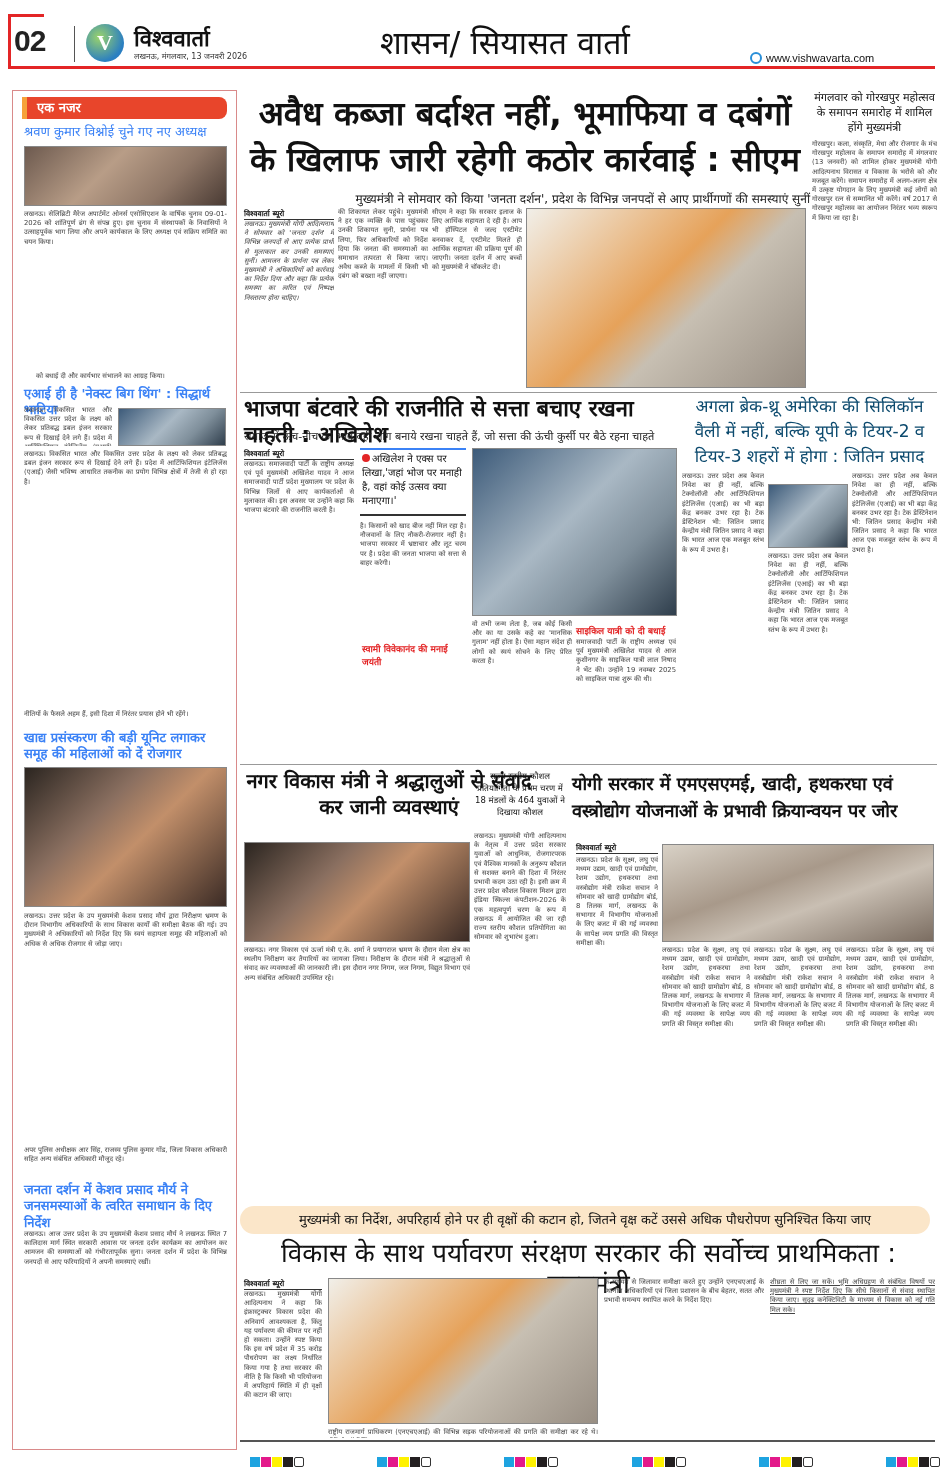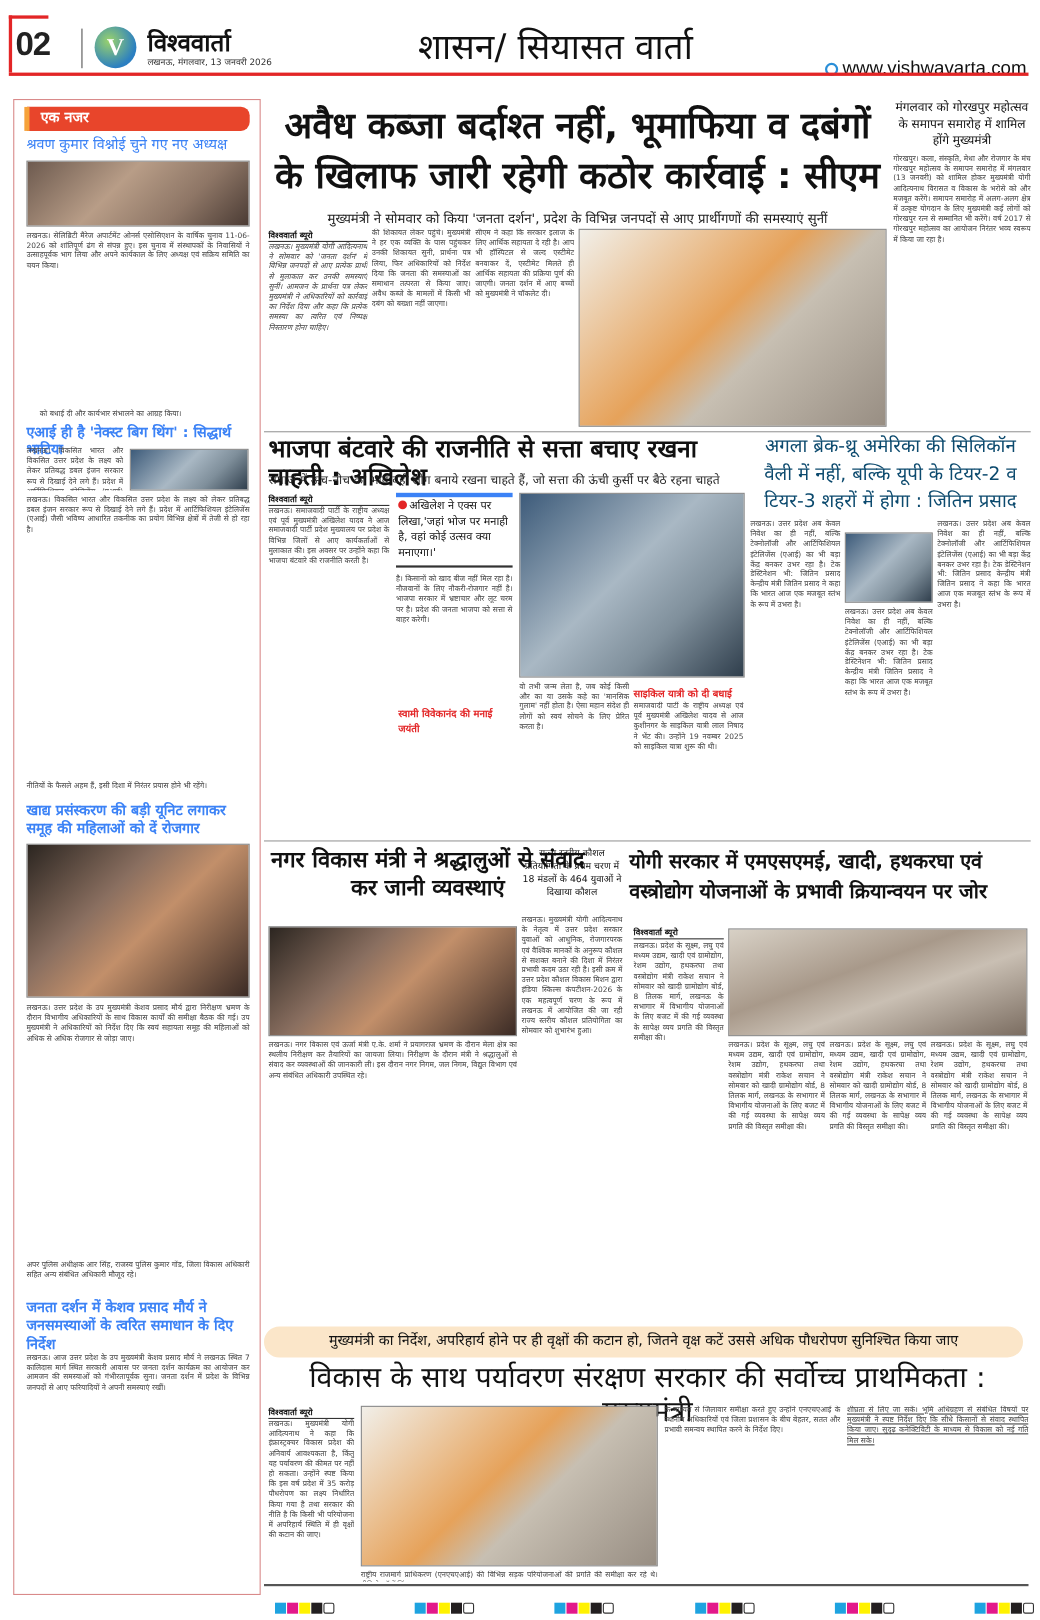--- a/index.html
+++ b/index.html
@@ -7,39 +7,39 @@
   .abs { position: absolute; }
   .hdr-red { left: 8px; top: 14px; width: 36px; height: 3px; background: #e32526; }
   .hdr-redv { left: 8px; top: 14px; width: 3px; height: 52px; background: #e32526; }
   .hdr-line { left: 8px; top: 66px; width: 927px; height: 3px; background: #e32526; }
   .pageno { left: 14px; top: 24px; font-size: 30px; font-family: "Liberation Sans", sans-serif; font-weight: bold; color: #222; letter-spacing: -1px; }
   .vsep { left: 74px; top: 26px; width: 1px; height: 36px; background: #555; }
   .logo { left: 86px; top: 24px; width: 38px; height: 38px; border-radius: 50%; background: radial-gradient(circle at 35% 35%, #9bd36b, #2b7fc1 70%); color: #fff; font-weight: bold; font-size: 22px; text-align: center; line-height: 38px; font-family: "Liberation Serif", serif; }
   .brand { left: 134px; top: 22px; font-size: 22px; font-weight: bold; color: #111; }
   .dateline { left: 134px; top: 50px; font-size: 8px; color: #333; }
   .section-title { left: 380px; top: 20px; font-size: 32px; color: #111; }
-  .web { left: 750px; top: 52px; font-size: 17px; font-family: "Liberation Sans", sans-serif; color: #111; }
+  .web { left: 750px; top: 52px; font-size: 11px; font-family: "Liberation Sans", sans-serif; color: #111; }
   .web-icon { display: inline-block; width: 12px; height: 12px; border-radius: 50%; border: 2px solid #2a8fd8; vertical-align: -2px; margin-right: 4px; }
 
   .leftbox { left: 12px; top: 90px; width: 225px; height: 1360px; border: 1.5px solid #d98a8a; }
   .eknazar { left: 22px; top: 97px; width: 205px; height: 22px; background: #e8452b; border-radius: 0 8px 8px 0; border-left: 5px solid #f6a23a; color: #fff; font-weight: bold; font-size: 13px; padding-left: 10px; line-height: 22px; }
   .lh { font-size: 13px; color: #3b82f6; line-height: 1.25; }
   .body-text { font-size: 6.8px; line-height: 9.2px; color: #444; text-align: justify; overflow: hidden; }
   .photo { background: linear-gradient(135deg,#6d5a4f,#b89d87 40%,#8e7666 70%,#4a3b34); border: 1px solid #888; }
   .photo.blue { background: linear-gradient(135deg,#3d5b7a,#a9b8c4 45%,#7f8f9b 70%,#2f3e4c); }
   .photo.night { background: linear-gradient(135deg,#2b2520,#8a6f60 35%,#c28f6a 55%,#3b2b25); }
   .photo.room { background: linear-gradient(160deg,#d8d1c6,#a8998a 40%,#c9bfb3 60%,#7b6d61); }
   .photo.orange { background: linear-gradient(135deg,#f1efe9,#e6a25a 45%,#c7bfb2 60%,#988e83); }
 
   .h1 { font-size: 33px; font-weight: bold; color: #111; text-align: center; line-height: 1.2; font-family: "DejaVu Sans", sans-serif; }
   .h2 { font-size: 22px; font-weight: bold; color: #111; line-height: 1.2; }
-  .sub { font-size: 12px; color: #222; text-align: center; }
+  .sub { font-size: 12px; color: #222; text-align: right; }
   .byline { font-size: 7.5px; font-weight: bold; color: #111; border-bottom: 1px solid #333; padding-bottom: 1px; }
   .hr { height: 1px; background: #999; }
-  .quote-box { border-top: 4px solid #3b82f6; border-bottom: 2px solid #333; font-size: 10px; line-height: 14px; color: #111; padding: 2px; }
+  .quote-box { border-top: 2px solid #3b82f6; border-bottom: 2px solid #333; font-size: 10px; line-height: 14px; color: #111; padding: 2px; }
   .red-bullet { display: inline-block; width: 8px; height: 8px; border-radius: 50%; background: #e32526; margin-right: 2px; }
   .redhead { font-size: 9px; color: #e32526; font-weight: bold; }
   .banner { left: 240px; top: 1206px; width: 690px; height: 28px; background: #fbe6c9; border-radius: 14px; font-size: 13px; color: #111; text-align: center; line-height: 28px; }
   .cmyk { top: 1452px; height: 10px; }
   .sw { display: inline-block; width: 10px; height: 10px; margin-right: 1px; }
   .reg { display: inline-block; width: 10px; height: 10px; border: 1px solid #333; border-radius: 2px; position: relative; }
   .bottom-rule { left: 240px; top: 1440px; width: 695px; height: 2px; background: #555; }
 </style>
 </head>
 <body>
@@ -53,21 +53,21 @@
 <div class="abs dateline">लखनऊ, मंगलवार, 13 जनवरी 2026</div>
 <div class="abs section-title">शासन/ सियासत वार्ता</div>
 <div class="abs web"><span class="web-icon"></span><span>www.vishwavarta.com</span></div>
 <div class="abs hdr-line"></div>
 
 <div class="abs leftbox"></div>
 <div class="abs eknazar">एक नजर</div>
 
 <div class="abs lh" style="left:24px;top:124px;width:205px;">श्रवण कुमार विश्नोई चुने गए नए अध्यक्ष</div>
 <div class="abs photo" style="left:24px;top:146px;width:203px;height:60px;"></div>
-<div class="abs body-text" style="left:24px;top:210px;width:203px;height:160px;">लखनऊ। सेलिब्रिटी मैरेज अपार्टमेंट ओनर्स एसोसिएशन के वार्षिक चुनाव 11-06-2026 को शांतिपूर्ण ढंग से संपन्न हुए। इस चुनाव में संस्थापकों के निवासियों ने उत्साहपूर्वक भाग लिया और अपने कार्यकाल के लिए अध्यक्ष एवं सक्रिय समिति का चयन किया।</div>
+<div class="abs body-text" style="left:24px;top:210px;width:203px;height:160px;">लखनऊ। सेलिब्रिटी मैरेज अपार्टमेंट ओनर्स एसोसिएशन के वार्षिक चुनाव 09-01-2026 को शांतिपूर्ण ढंग से संपन्न हुए। इस चुनाव में संस्थापकों के निवासियों ने उत्साहपूर्वक भाग लिया और अपने कार्यकाल के लिए अध्यक्ष एवं सक्रिय समिति का चयन किया।</div>
 <div class="abs body-text" style="left:36px;top:372px;width:203px;height:10px;">को बधाई दी और कार्यभार संभालने का आग्रह किया।</div>
 
 <div class="abs lh" style="left:24px;top:386px;width:205px;font-weight:bold;">एआई ही है 'नेक्स्ट बिग थिंग' : सिद्धार्थ भाटिया</div>
 <div class="abs body-text" style="left:24px;top:406px;width:88px;height:40px;">लखनऊ। विकसित भारत और विकसित उत्तर प्रदेश के लक्ष्य को लेकर प्रतिबद्ध डबल इंजन सरकार रूप से दिखाई देने लगे हैं। प्रदेश में आर्टिफिशियल इंटेलिजेंस (एआई) जैसी भविष्य आधारित तकनीक का प्रयोग विभिन्न क्षेत्रों में तेजी से हो रहा है।</div>
 <div class="abs photo blue" style="left:118px;top:408px;width:108px;height:38px;"></div>
 <div class="abs body-text" style="left:24px;top:450px;width:203px;height:258px;">लखनऊ। विकसित भारत और विकसित उत्तर प्रदेश के लक्ष्य को लेकर प्रतिबद्ध डबल इंजन सरकार रूप से दिखाई देने लगे हैं। प्रदेश में आर्टिफिशियल इंटेलिजेंस (एआई) जैसी भविष्य आधारित तकनीक का प्रयोग विभिन्न क्षेत्रों में तेजी से हो रहा है।</div>
 <div class="abs body-text" style="left:24px;top:710px;width:203px;height:10px;">नीतियों के फैसले अहम हैं, इसी दिशा में निरंतर प्रयास होने भी रहेंगे।</div>
 
 <div class="abs lh" style="left:24px;top:730px;width:205px;font-weight:bold;">खाद्य प्रसंस्करण की बड़ी यूनिट लगाकर समूह की महिलाओं को दें रोजगार</div>
 <div class="abs photo night" style="left:24px;top:767px;width:203px;height:140px;"></div>

